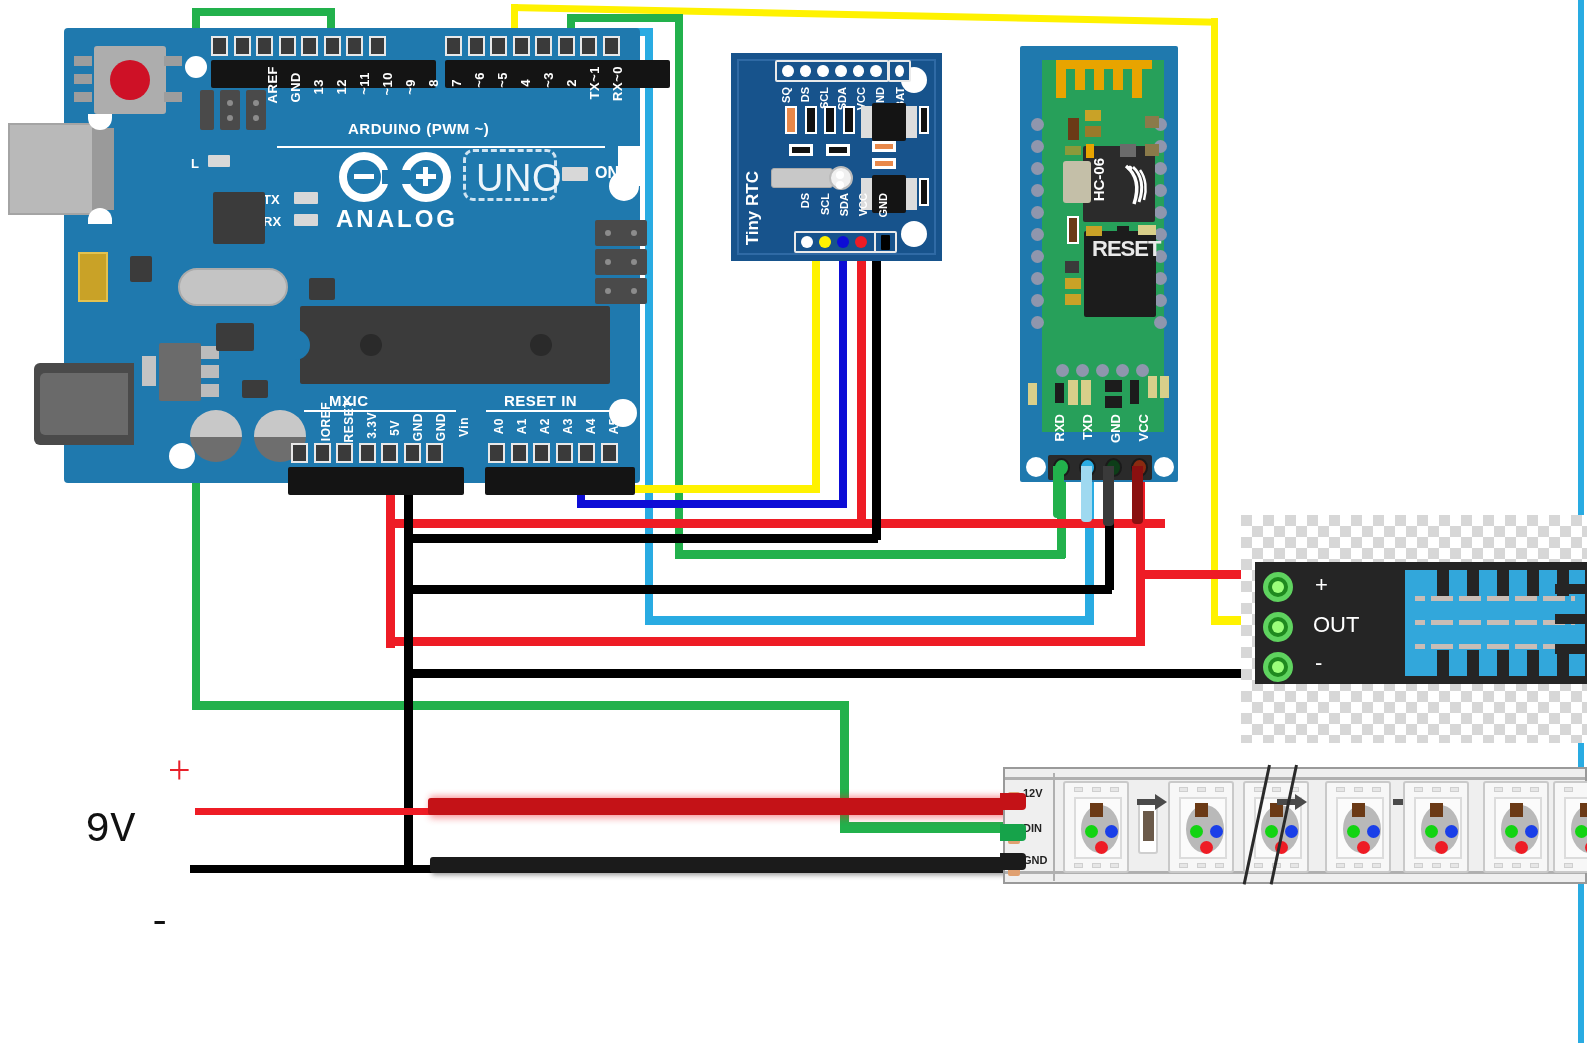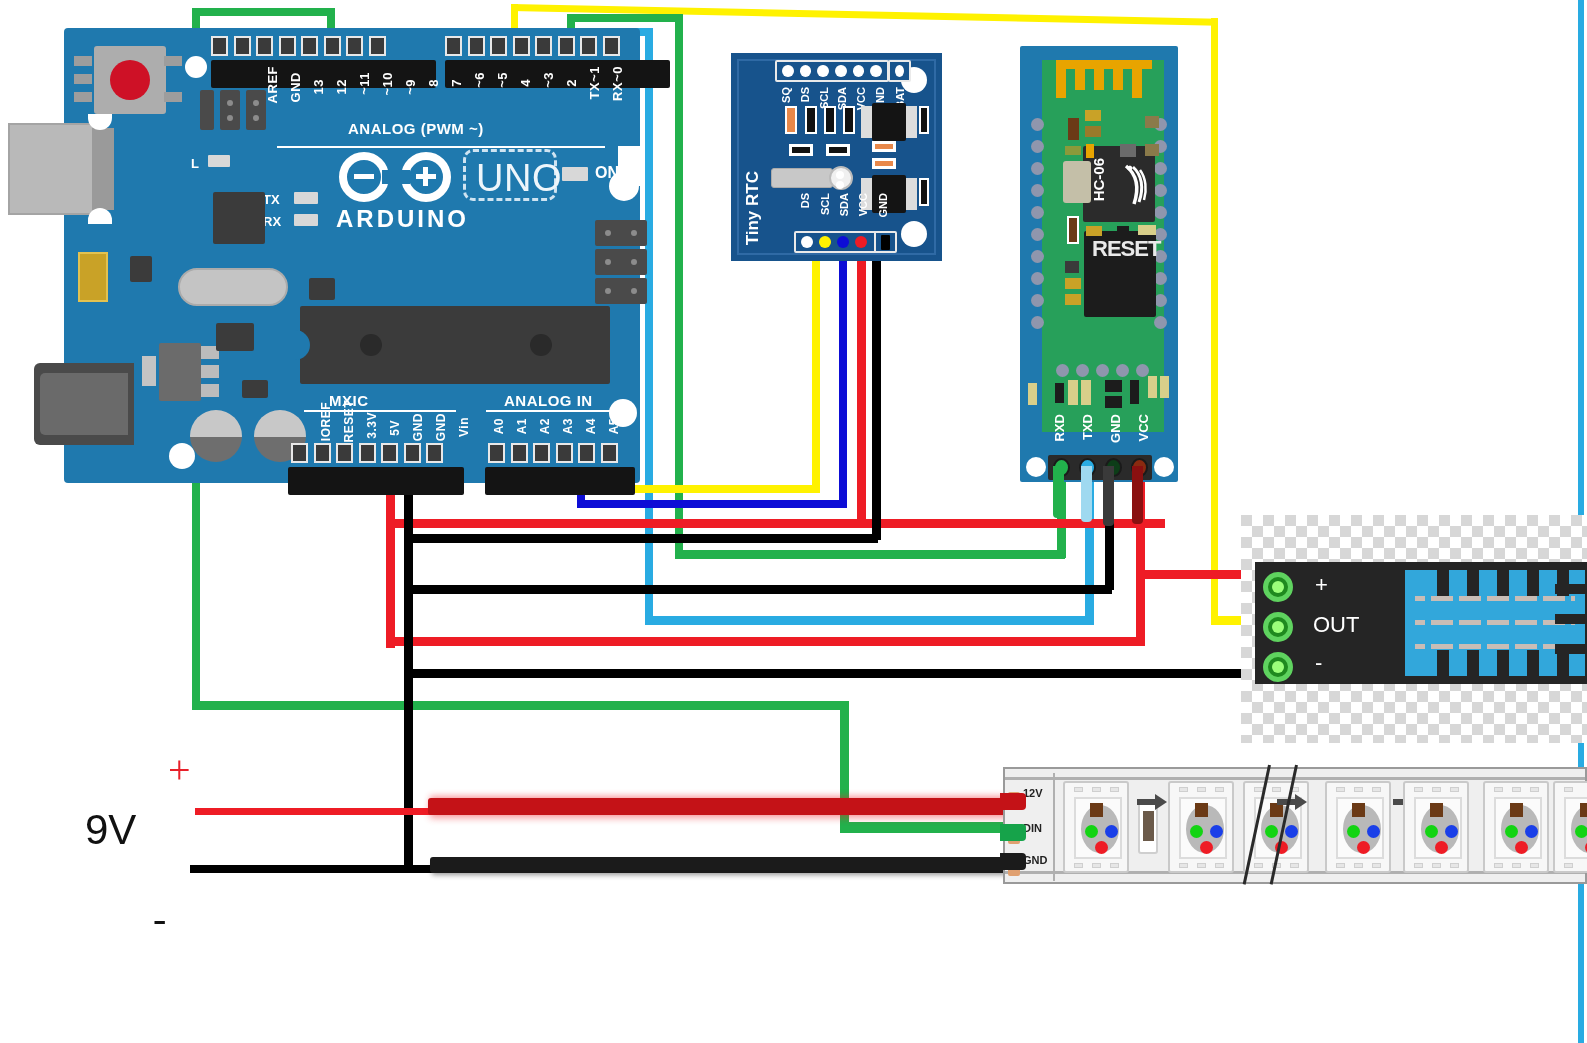--- a/index.html
+++ b/index.html
@@ -190,21 +190,21 @@
   .batt-plus {
     position:absolute; color:#e8202a; font-size:40px; font-weight:normal;
     font-family:"Liberation Serif", serif;
   }
   .batt-minus {
     position:absolute; color:#111; font-size:40px; font-weight:normal;
     font-family:"Liberation Serif", serif;
   }
   .batt-name {
     position:absolute; color:#111; font-size:42px;
-    font-family:Liberation Sans, sans-serif;
+    font-family:Liberation Mono, monospace;
   }
 
   .edge-line { position:absolute; }
 </style>
 </head>
 <body>
 
 <div id="canvas">
 
   <div class="wire edge-line" style="left:1578px; top:0px; width:6px; height:1043px; background:#29abe2;"></div>
@@ -296,21 +296,21 @@
     <div class="icsp" style="left:182px; top:62px; width:20px; height:40px; flex-direction:column; padding:5px 0;">
       <i></i>
         <i></i>
     </div>
 
     <div class="hdr" style="left:147px; top:32px; width:225px; height:28px;"></div>
 
     <div class="hdr" style="left:381px; top:32px; width:225px; height:28px;"></div>
 
     <div class="sec-rule" style="left:213px; top:118px; width:328px;"></div>
-    <div class="sec-lbl" style="left:284px; top:92px;">ANALOG (PWM ~)</div>
+    <div class="sec-lbl" style="left:284px; top:92px;">ARDUINO (PWM ~)</div>
 
     <div class="tiny-txt" style="left:127px; top:128px;">L</div>
     <div class="led-sm" style="left:144px; top:127px; width:22px; height:12px;"></div>
     <div class="tiny-txt" style="left:199px; top:164px;">TX</div>
     <div class="led-sm" style="left:230px; top:164px; width:24px; height:12px;"></div>
     <div class="tiny-txt" style="left:199px; top:186px;">RX</div>
     <div class="led-sm" style="left:230px; top:186px; width:24px; height:12px;"></div>
 
     <div class="chip-dark" style="left:149px; top:164px; width:52px; height:52px;"></div>
 
@@ -331,21 +331,21 @@
     <div class="cap-round" style="left:190px; top:382px; width:52px; height:52px;"></div>
 
     <div class="abs" style="left:275px; top:124px; width:114px; height:50px;">
       <div style="position:absolute;left:0;top:0;width:50px;height:50px;border:8px solid #fff;border-radius:50%;"></div>
       <div style="position:absolute;left:62px;top:0;width:50px;height:50px;border:8px solid #fff;border-radius:50%;"></div>
       <div style="position:absolute;left:43px;top:18px;width:28px;height:14px;background:#1f79ae;"></div>
       <div style="position:absolute;left:15px;top:22px;width:20px;height:5px;background:#fff;"></div>
       <div style="position:absolute;left:77px;top:22px;width:20px;height:5px;background:#fff;"></div>
       <div style="position:absolute;left:84px;top:15px;width:5px;height:19px;background:#fff;"></div>
     </div>
-    <div class="sec-lbl" style="left:272px; top:177px; font-size:24px; letter-spacing:3px;">ARDUINO</div>
+    <div class="sec-lbl" style="left:272px; top:177px; font-size:24px; letter-spacing:3px;">ANALOG</div>
     <div class="abs" style="left:399px; top:121px; width:94px; height:52px; border:3px dashed #cfe4f2; border-radius:10px;"></div>
     <div class="sec-lbl" style="left:412px; top:129px; font-size:38px; color:#eef6fb; font-weight:normal;">UNO</div>
 
     <div class="led-sm" style="left:498px; top:139px; width:26px; height:14px;"></div>
     <div class="tiny-txt" style="left:531px; top:136px; font-size:16px;">ON</div>
 
     <div class="icsp" style="left:531px; top:192px; width:52px; height:26px;">
         <i></i>
         <i></i>
       </div>
@@ -362,21 +362,21 @@
     <div class="abs" style="left:228px; top:302px; width:18px; height:30px; background:#1f79ae; border-radius:0 15px 15px 0;"></div>
     <div class="abs" style="left:296px; top:306px; width:22px; height:22px; background:#2a2a2a; border-radius:50%;"></div>
     <div class="abs" style="left:466px; top:306px; width:22px; height:22px; background:#2a2a2a; border-radius:50%;"></div>
 
     <div class="hdr" style="left:224px; top:439px; width:176px; height:28px;"></div>
     <div class="sec-rule" style="left:240px; top:382px; width:152px;"></div>
     <div class="sec-lbl" style="left:265px; top:364px;">MXIC</div>
 
     <div class="hdr" style="left:421px; top:439px; width:150px; height:28px;"></div>
     <div class="sec-rule" style="left:422px; top:382px; width:148px;"></div>
-    <div class="sec-lbl" style="left:440px; top:364px;">ANALOG IN</div>
+    <div class="sec-lbl" style="left:440px; top:364px;">RESET IN</div>
   </div>
 
   <div class="abs" style="left:211px; top:36px; display:flex; gap:5.5px;">
     <div class="pin" style="width:17px;height:20px;background:#3a3a3a;border:2.5px solid #e8e8e8;"></div>
     <div class="pin" style="width:17px;height:20px;background:#3a3a3a;border:2.5px solid #e8e8e8;"></div>
     <div class="pin" style="width:17px;height:20px;background:#3a3a3a;border:2.5px solid #e8e8e8;"></div>
     <div class="pin" style="width:17px;height:20px;background:#3a3a3a;border:2.5px solid #e8e8e8;"></div>
     <div class="pin" style="width:17px;height:20px;background:#3a3a3a;border:2.5px solid #e8e8e8;"></div>
     <div class="pin" style="width:17px;height:20px;background:#3a3a3a;border:2.5px solid #e8e8e8;"></div>
     <div class="pin" style="width:17px;height:20px;background:#3a3a3a;border:2.5px solid #e8e8e8;"></div>

